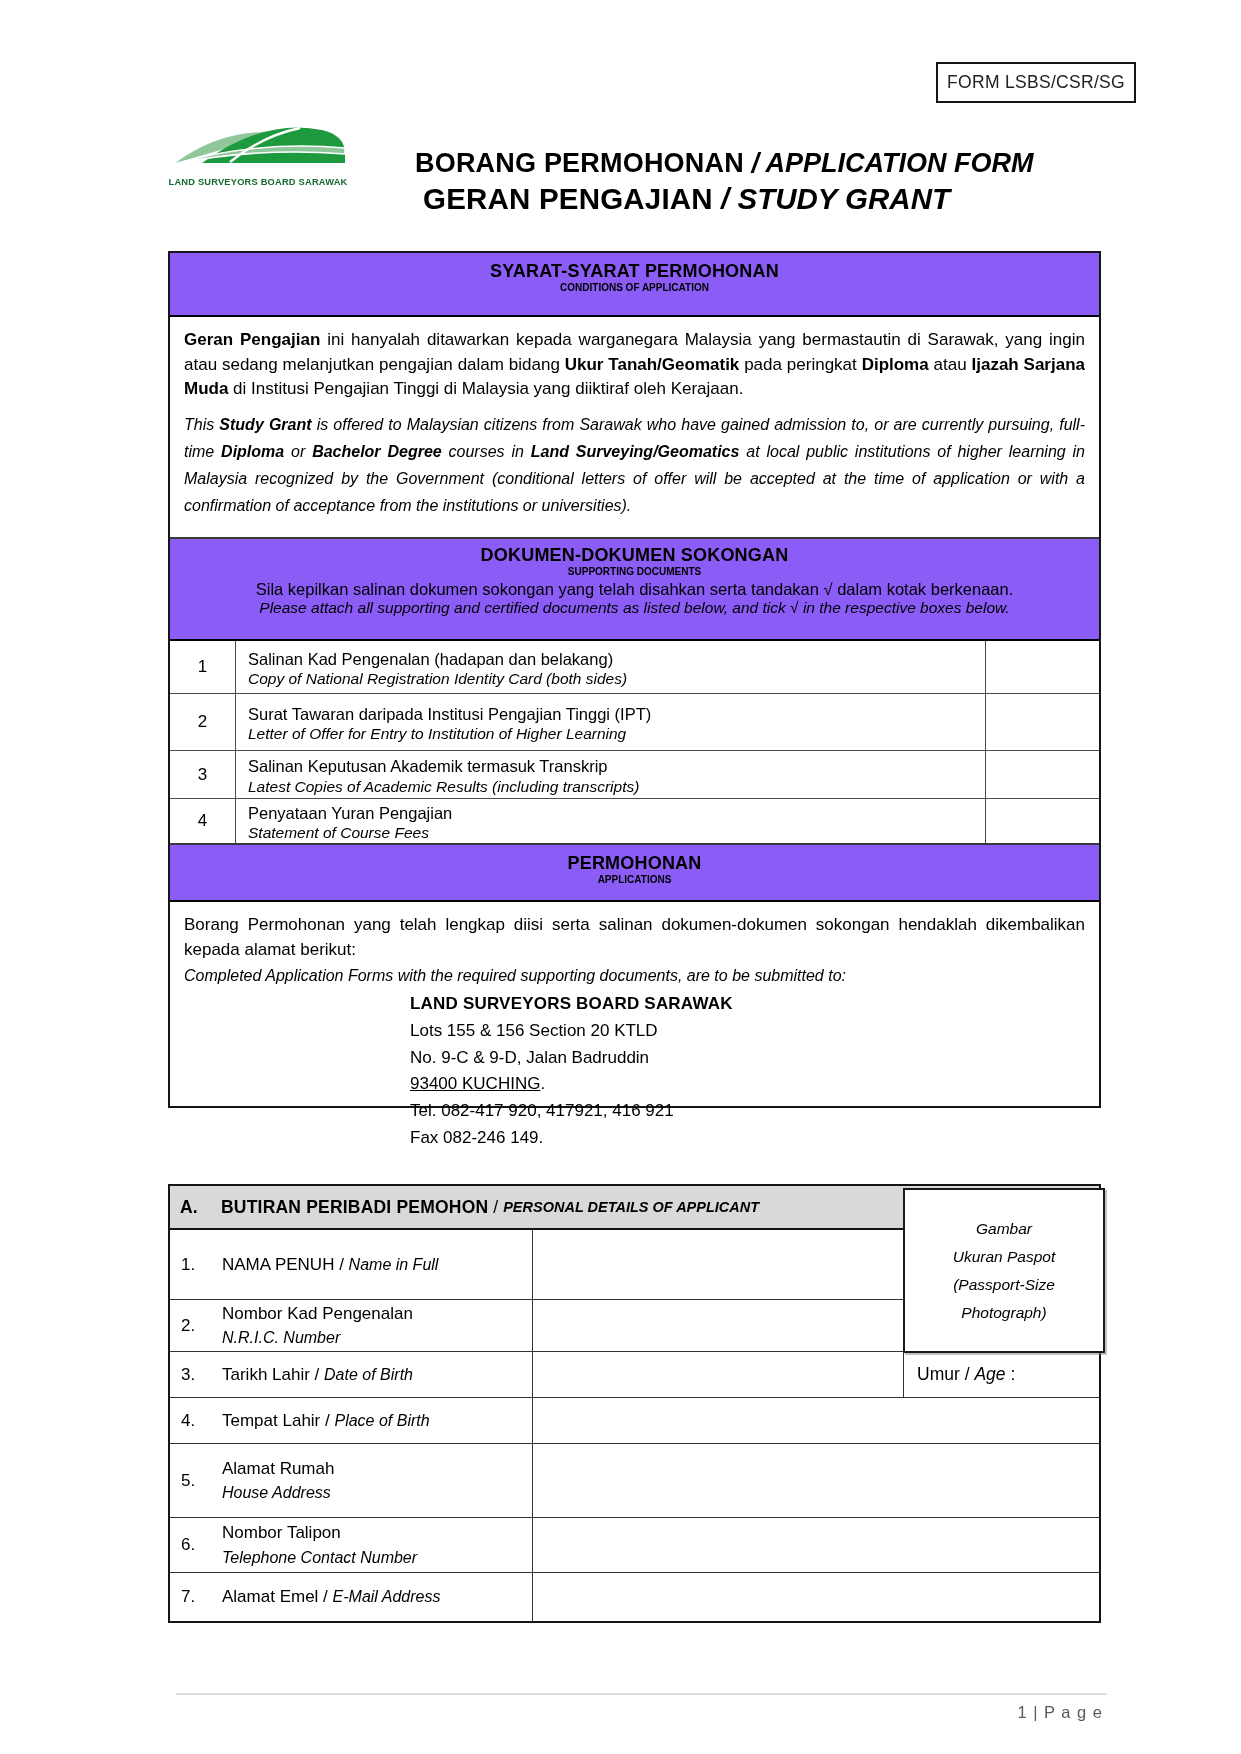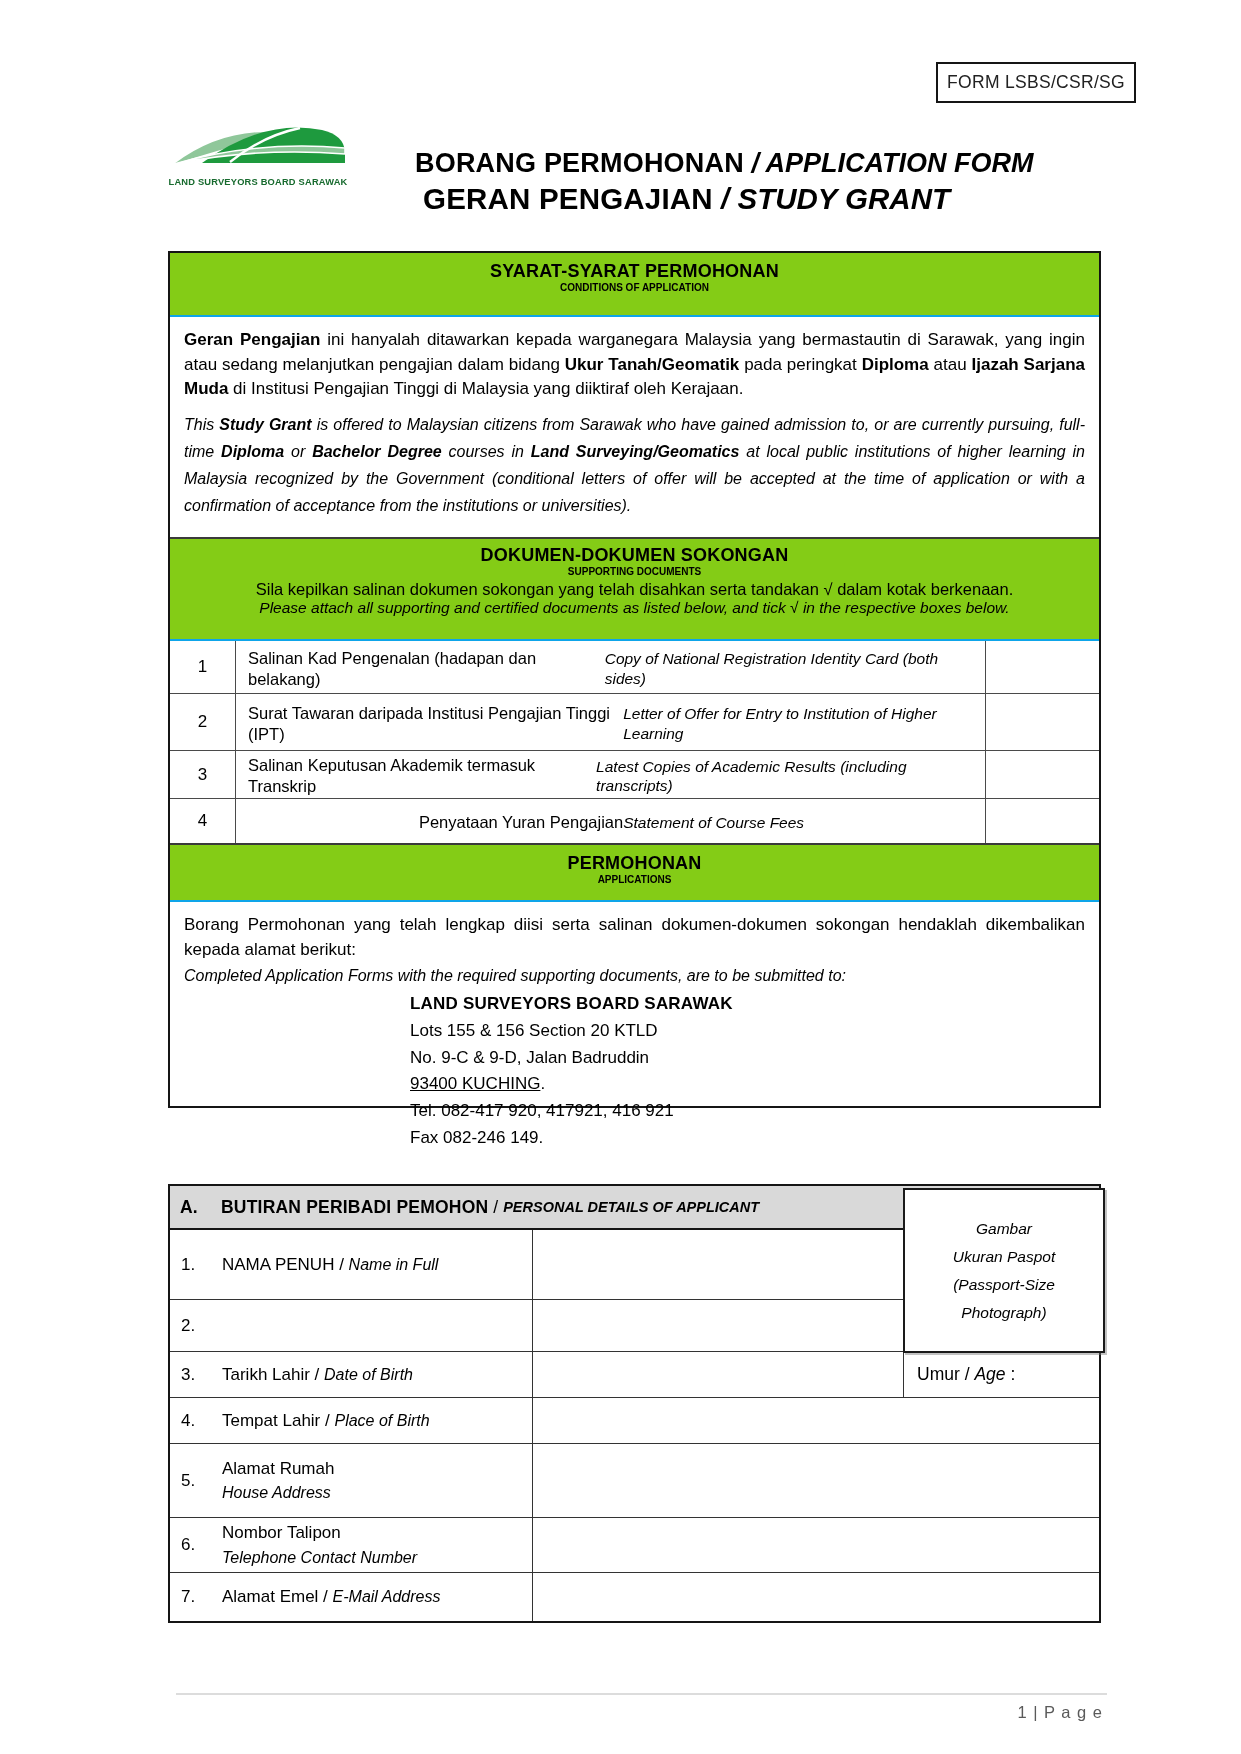--- a/index.html
+++ b/index.html
@@ -42,23 +42,23 @@
   .titles .my { font-weight: bold; letter-spacing: 0.2px; }
   .titles .en { font-weight: bold; font-style: italic; }
 
   
   .main-table {
     position: absolute; left: 168px; top: 251px; width: 933px;
     border: 2px solid #151515;
     background: #fff;
   }
   .band {
-    background: #84cc16;
+    background: #8b5cf6;
     text-align: center;
-    border-bottom: 2px solid #0ea5e9;
+    border-bottom: 2px solid #000000;
     padding-top: 8px;
   }
   .band-conditions { height: 64px; }
   .band-docs { height: 102px; padding-top: 6px; }
   .band-apps { height: 57px; }
   .band .t1 { font-size: 18px; font-weight: bold; letter-spacing: 0.2px; }
   .band .t2 { font-size: 10px; font-weight: bold; }
   .band .t3 { font-size: 16.5px; margin-top: 3px; }
   .band .t4 { font-size: 15.5px; font-style: italic; }
 
@@ -68,21 +68,21 @@
 
   .doc-row { display: flex; border-bottom: 1.5px solid #4a4a4a; }
   .doc-row.last { border-bottom: 2px solid #3a3a3a; }
   .dr1 { height: 53px; } .dr2 { height: 57px; } .dr3 { height: 48px; } .dr4 { height: 46px; }
   .doc-num {
     width: 66px; flex: 0 0 66px;
     border-right: 1.5px solid #4a4a4a;
     display: flex; align-items: center; justify-content: center;
     font-size: 17px;
   }
-  .doc-desc { flex: 1 1 auto; padding: 3px 10px 0 12px; display:flex; flex-direction:row; justify-content:center;align-items:center; }
+  .doc-desc { flex: 1 1 auto; padding: 3px 10px 0 12px; display:flex; flex-direction:column; justify-content:center; }
   .doc-desc .my { font-size: 16.5px; line-height: 1.25; }
   .doc-desc .en { font-size: 15.5px; font-style: italic; line-height: 1.25; }
   .doc-tick { width: 114px; flex: 0 0 114px; border-left: 1.5px solid #4a4a4a; background:#fff; }
 
   .app-body { height: 204px; padding: 11px 14px 0 14px; }
   .address { margin-left: 226px; margin-top: 3px; font-size: 17px; line-height: 1.57; }
   .address .name { font-weight: bold; letter-spacing: 0.2px; }
 
   
   .section-a {
@@ -264,20 +264,24 @@
       <div class="pa-label">
         <span class="pa-no">1.</span>
         <span class="pa-text"><span>NAMA PENUH / </span><span class="i">Name in Full</span></span>
       </div>
       <div class="pa-value"></div>
     </div>
 
     <div class="pa-row r2">
       <div class="pa-label">
         <span class="pa-no">2.</span>
+        <span class="pa-text">
+          <span><span>Nombor Kad Pengenalan</span></span>
+          <span class="pa-sub">N.R.I.C. Number</span>
+        </span>
       </div>
       <div class="pa-value"></div>
     </div>
 
     <div class="pa-row r3">
       <div class="pa-label">
         <span class="pa-no">3.</span>
         <span class="pa-text"><span>Tarikh Lahir / </span><span class="i">Date of Birth</span></span>
       </div>
       <div class="pa-value"></div>

